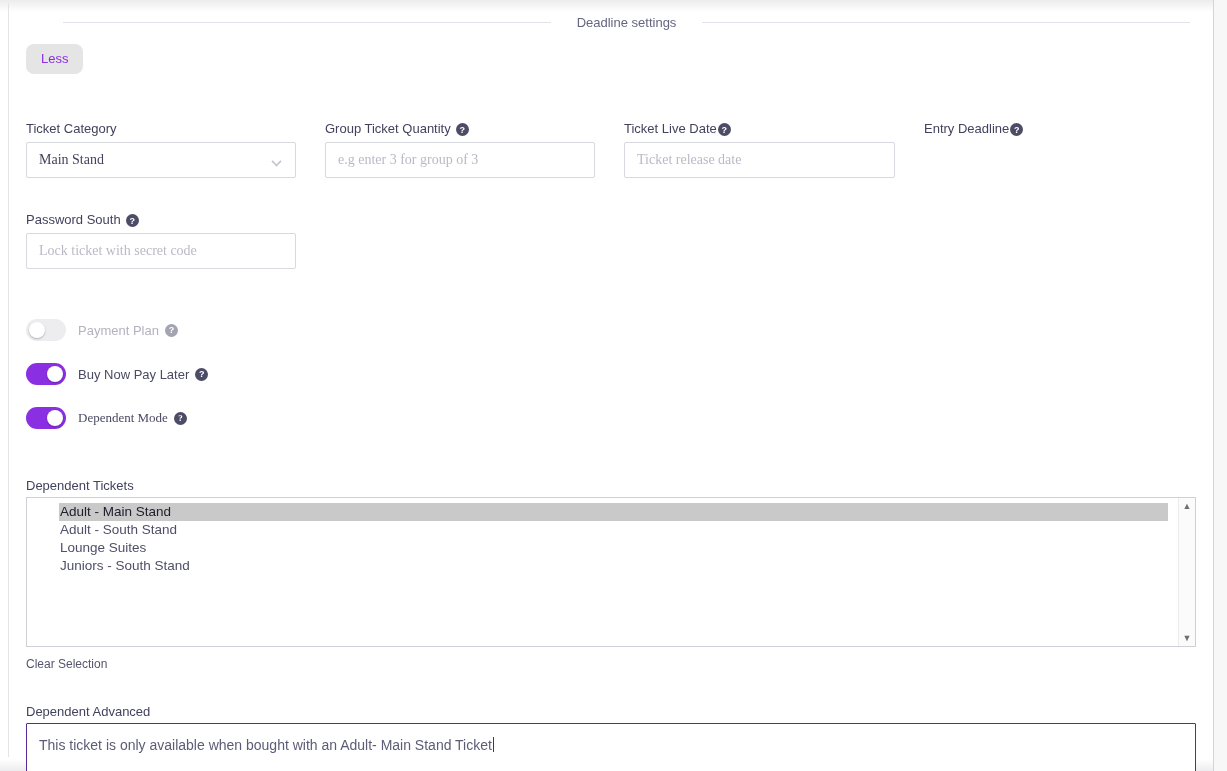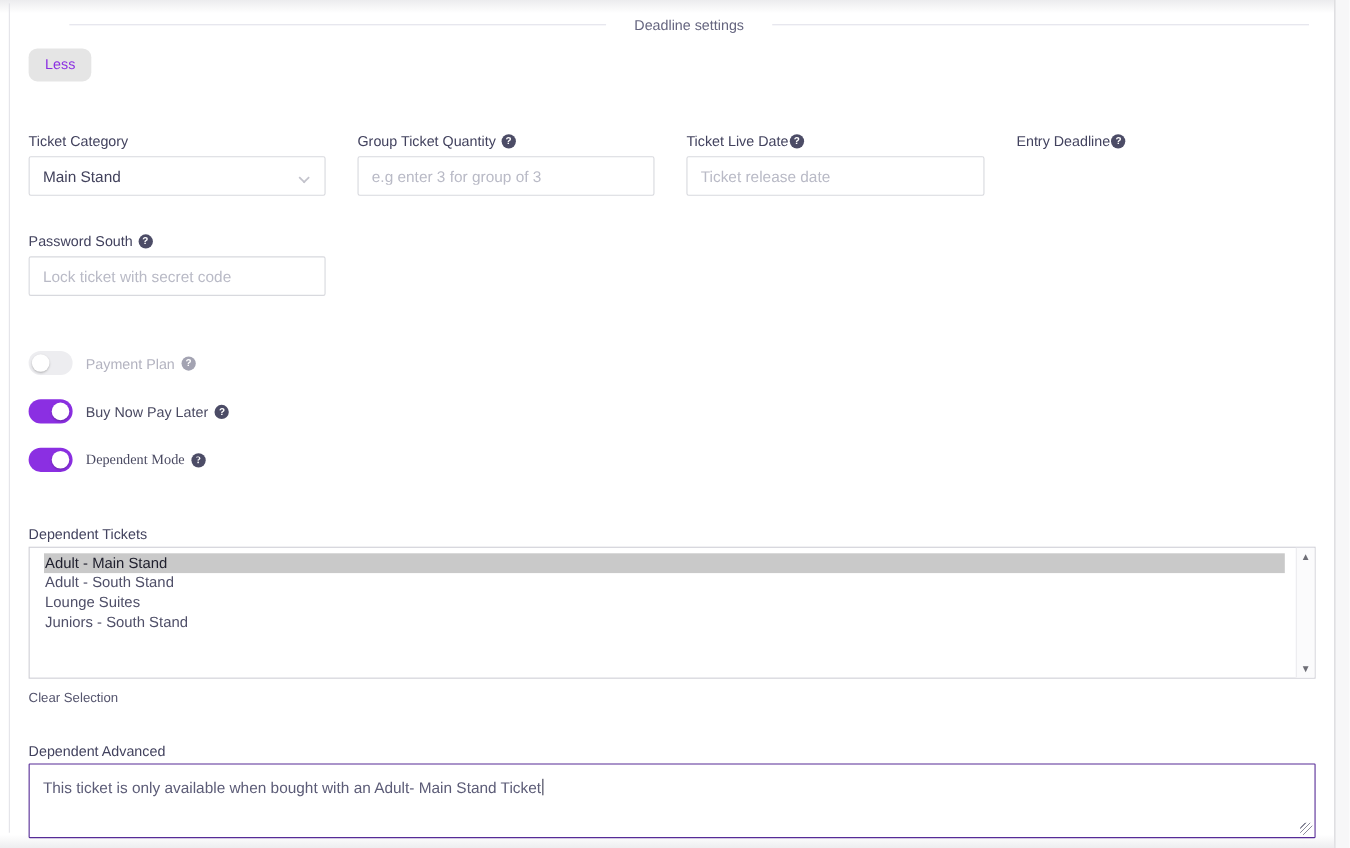--- a/index.html
+++ b/index.html
@@ -21,27 +21,27 @@
   .divider .line { flex:1; height:1px; background:#e2e2ea; }
   .divider-label { font-size:13px; color:#65657f; padding:0 26px; white-space:nowrap; }
 
   
   .less-btn { display:inline-block; margin-top:14px; height:30px; padding:0 15px;
     background:#e5e5e5; color:#8b2fe2; border:none; border-radius:8px;
     font-size:13px; font-family:inherit; cursor:pointer; line-height:30px; }
 
   
   .fields-grid { display:grid; grid-template-columns:270px 270px 271px 271px; column-gap:29px; margin-top:46px; }
-  .field-label { display:flex; align-items:center; font-size:13px; color:#42425e; height:16px; margin-bottom:6px; }
+  .field-label { display:flex; align-items:flex-end; font-size:13px; color:#42425e; height:16px; margin-bottom:6px; }
   .help-icon { display:inline-flex; align-items:center; justify-content:center;
     width:13px; height:13px; border-radius:50%; background:#4c4c66; color:#ffffff;
     font-size:9px; font-weight:bold; margin-left:5px; flex:0 0 auto; }
   .help-icon.tight { margin-left:1px; }
   .text-input, .select-box { width:100%; height:36px; border:1px solid #d8d9de; border-radius:2px;
-    background:#ffffff; font-family:Liberation Sans, sans-serif; font-size:14px; color:#42425c; padding:0 12px; }
+    background:#ffffff; font-family:Liberation Serif, serif; font-size:14px; color:#42425c; padding:0 12px; }
   .text-input::placeholder { color:#b9bac6; opacity:1; }
   .select-box { display:flex; align-items:center; justify-content:space-between; cursor:pointer; }
   .chevron { width:9px; height:9px; position:relative; margin-right:2px; }
   .chevron::before { content:""; position:absolute; left:0; top:1px; width:7px; height:7px;
     border-right:2px solid #c3c3cc; border-bottom:2px solid #c3c3cc; transform:rotate(45deg) scale(.8); }
 
   .password-row { margin-top:33px; width:270px; }
 
   
   .toggles { margin-top:50px; }
@@ -53,22 +53,22 @@
   .switch .knob { position:absolute; top:3px; width:16px; height:16px; border-radius:50%;
     background:#ffffff; box-shadow:0 1px 2px rgba(0,0,0,0.25); }
   .switch.on .knob { right:3px; }
   .switch.off .knob { left:3px; }
   .toggle-label { display:flex; align-items:center; margin-left:12px; font-size:13px; color:#4a4a62; }
   .toggle-row.disabled .toggle-label { color:#b3b3c0; }
   .toggle-row.disabled .help-icon { background:#a3a3b2; }
 
   
   .dep-tickets-label { margin-top:49px; font-size:13px; color:#42425e; height:16px; }
-  .listbox { margin-top:3px; width:100%; height:120px; border:1px solid #cfcfd6; background:#ffffff;
-    display:flex; }
+  .listbox { margin-top:3px; width:100%; height:150px; border:1px solid #cfcfd6; background:#ffffff;
+    display:flex;padding-left:19px; }
   .list-options { flex:1; padding:5px 10px 0 13px; overflow:hidden; }
   .list-option { height:18px; line-height:18px; font-size:13.5px; color:#4f4f68;
     padding-left:1px; white-space:nowrap; cursor:default; }
   .list-option.selected { background:#c9c9c9; color:#20202e; }
   .list-scrollbar { width:17px; background:#fbfbfc; border-left:1px solid #ececef;
     display:flex; flex-direction:column; justify-content:space-between; align-items:center; padding:3px 0; }
   .scroll-arrow { font-size:9px; color:#6e6e76; line-height:10px; cursor:pointer; }
   .clear-selection { margin-top:10px; font-size:12px; color:#55556e; cursor:pointer; display:inline-block; }
 
   

